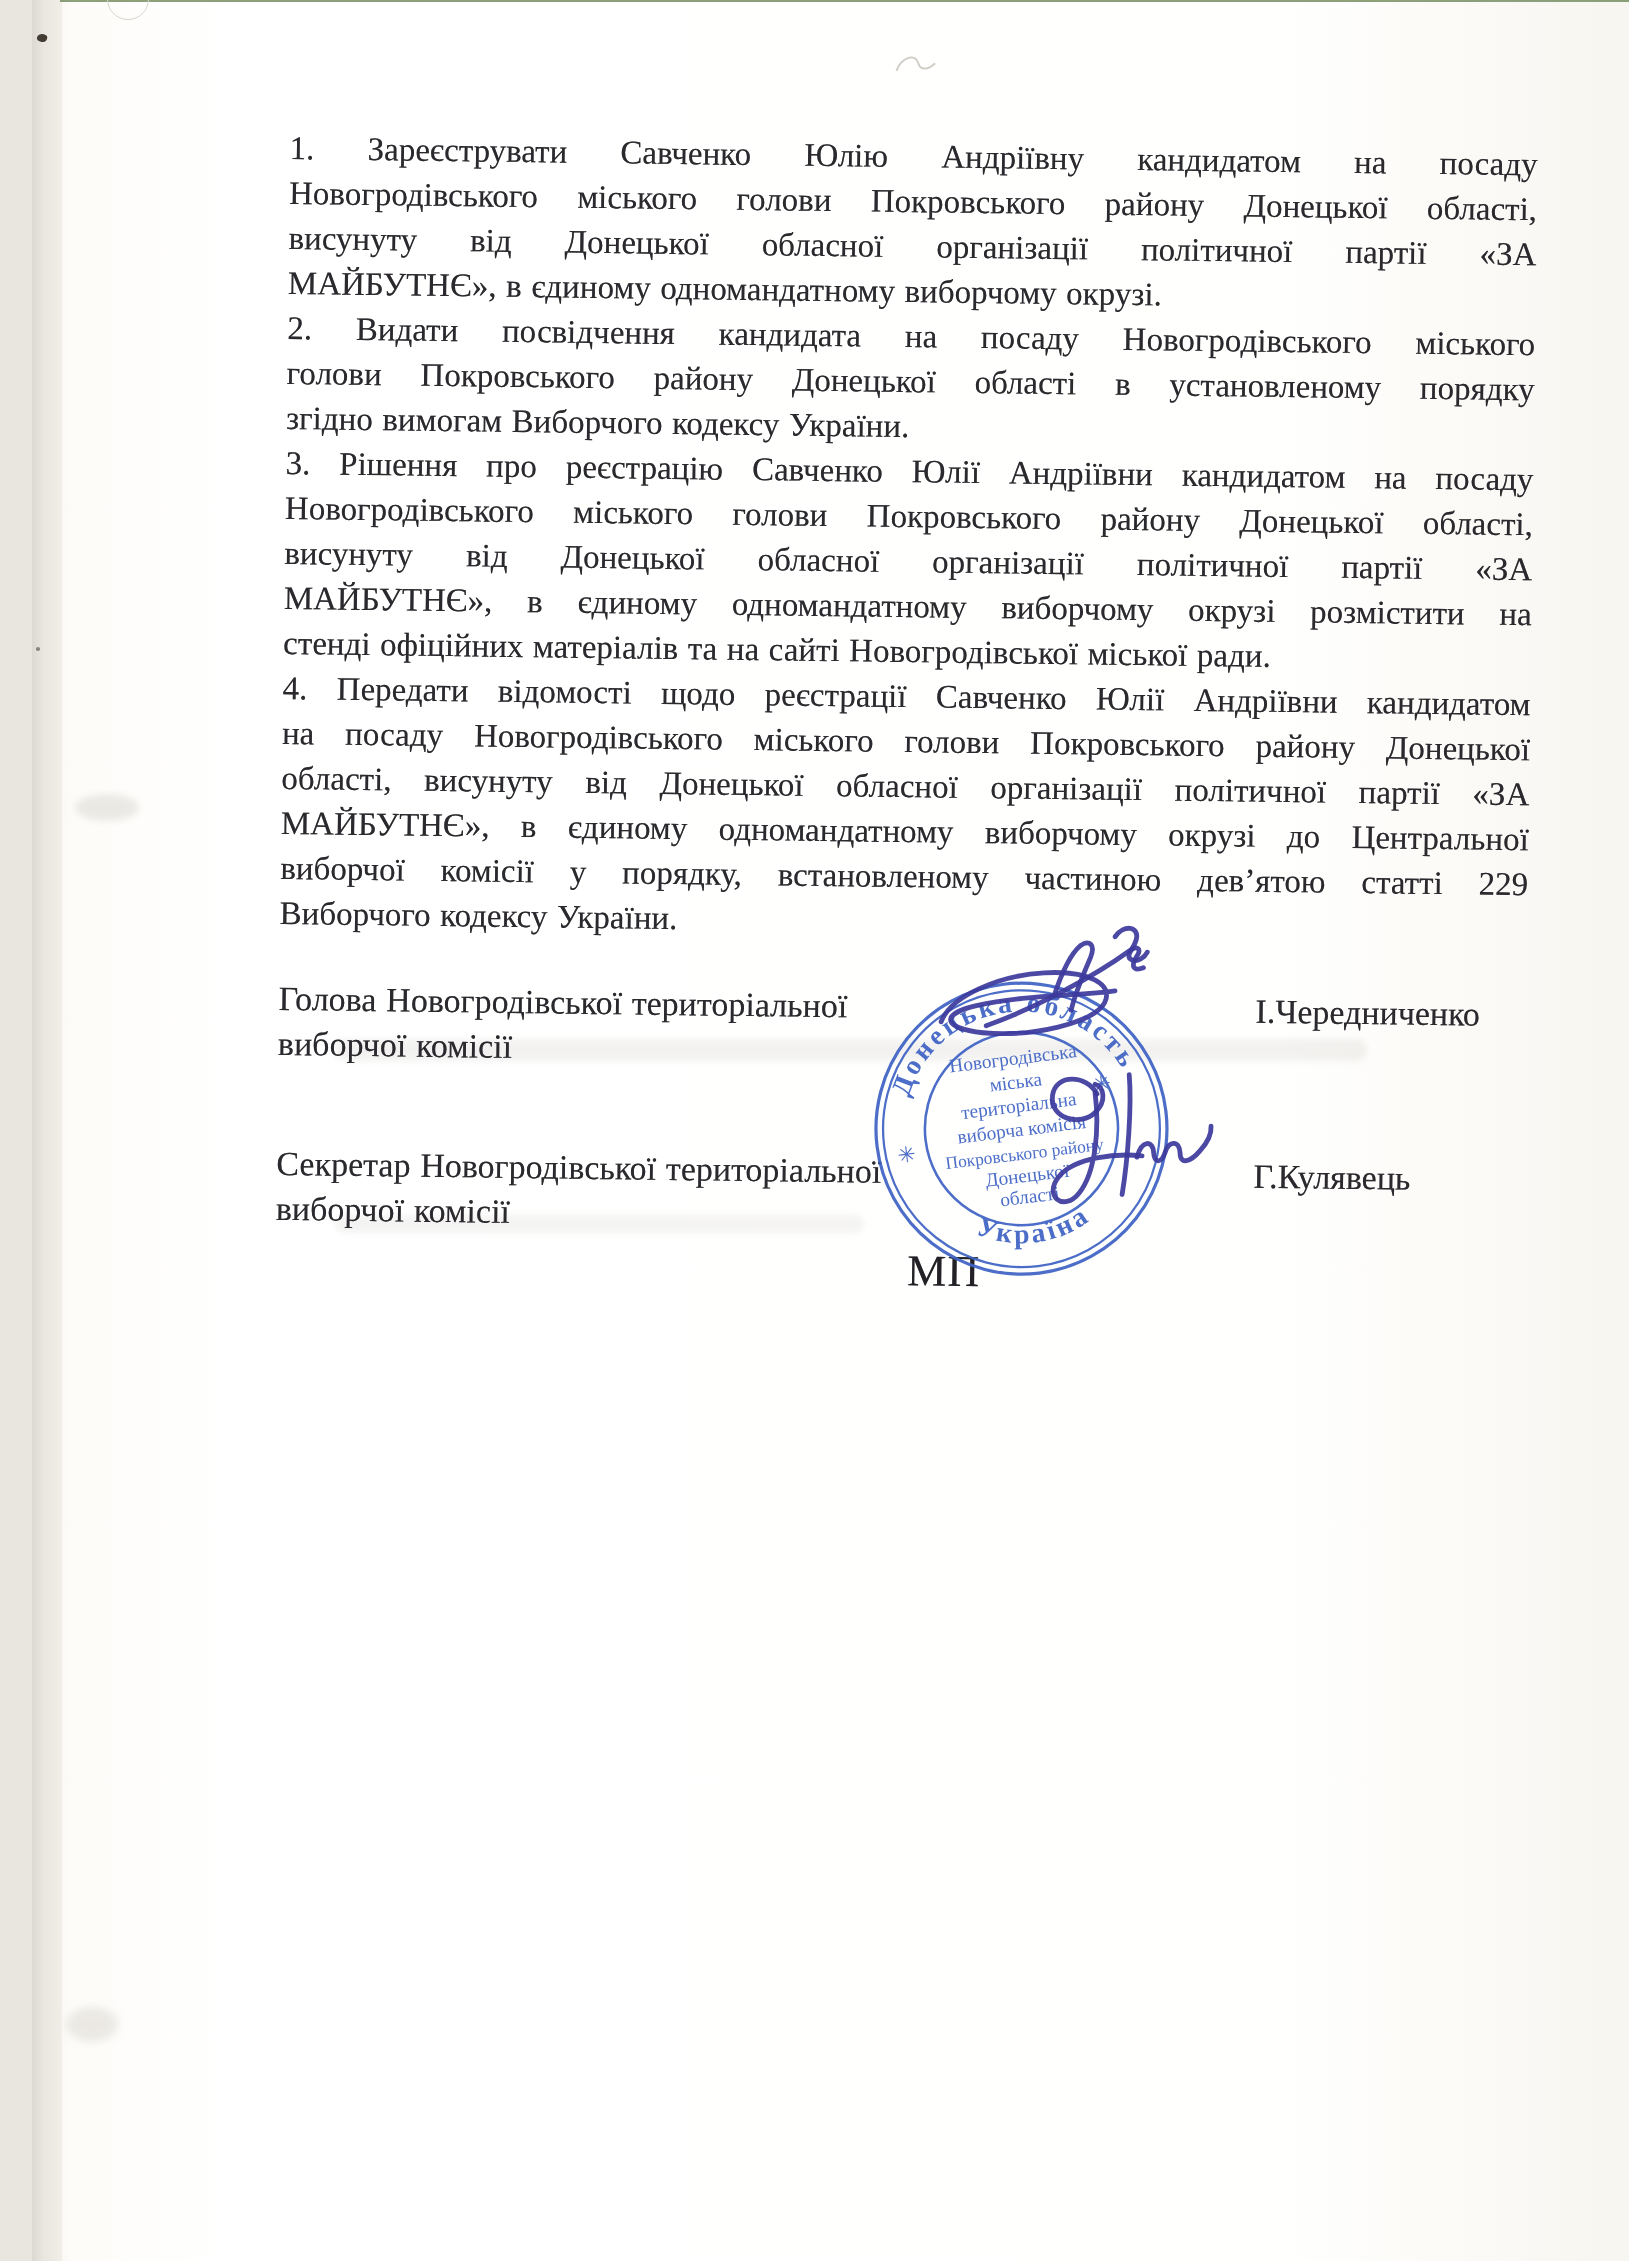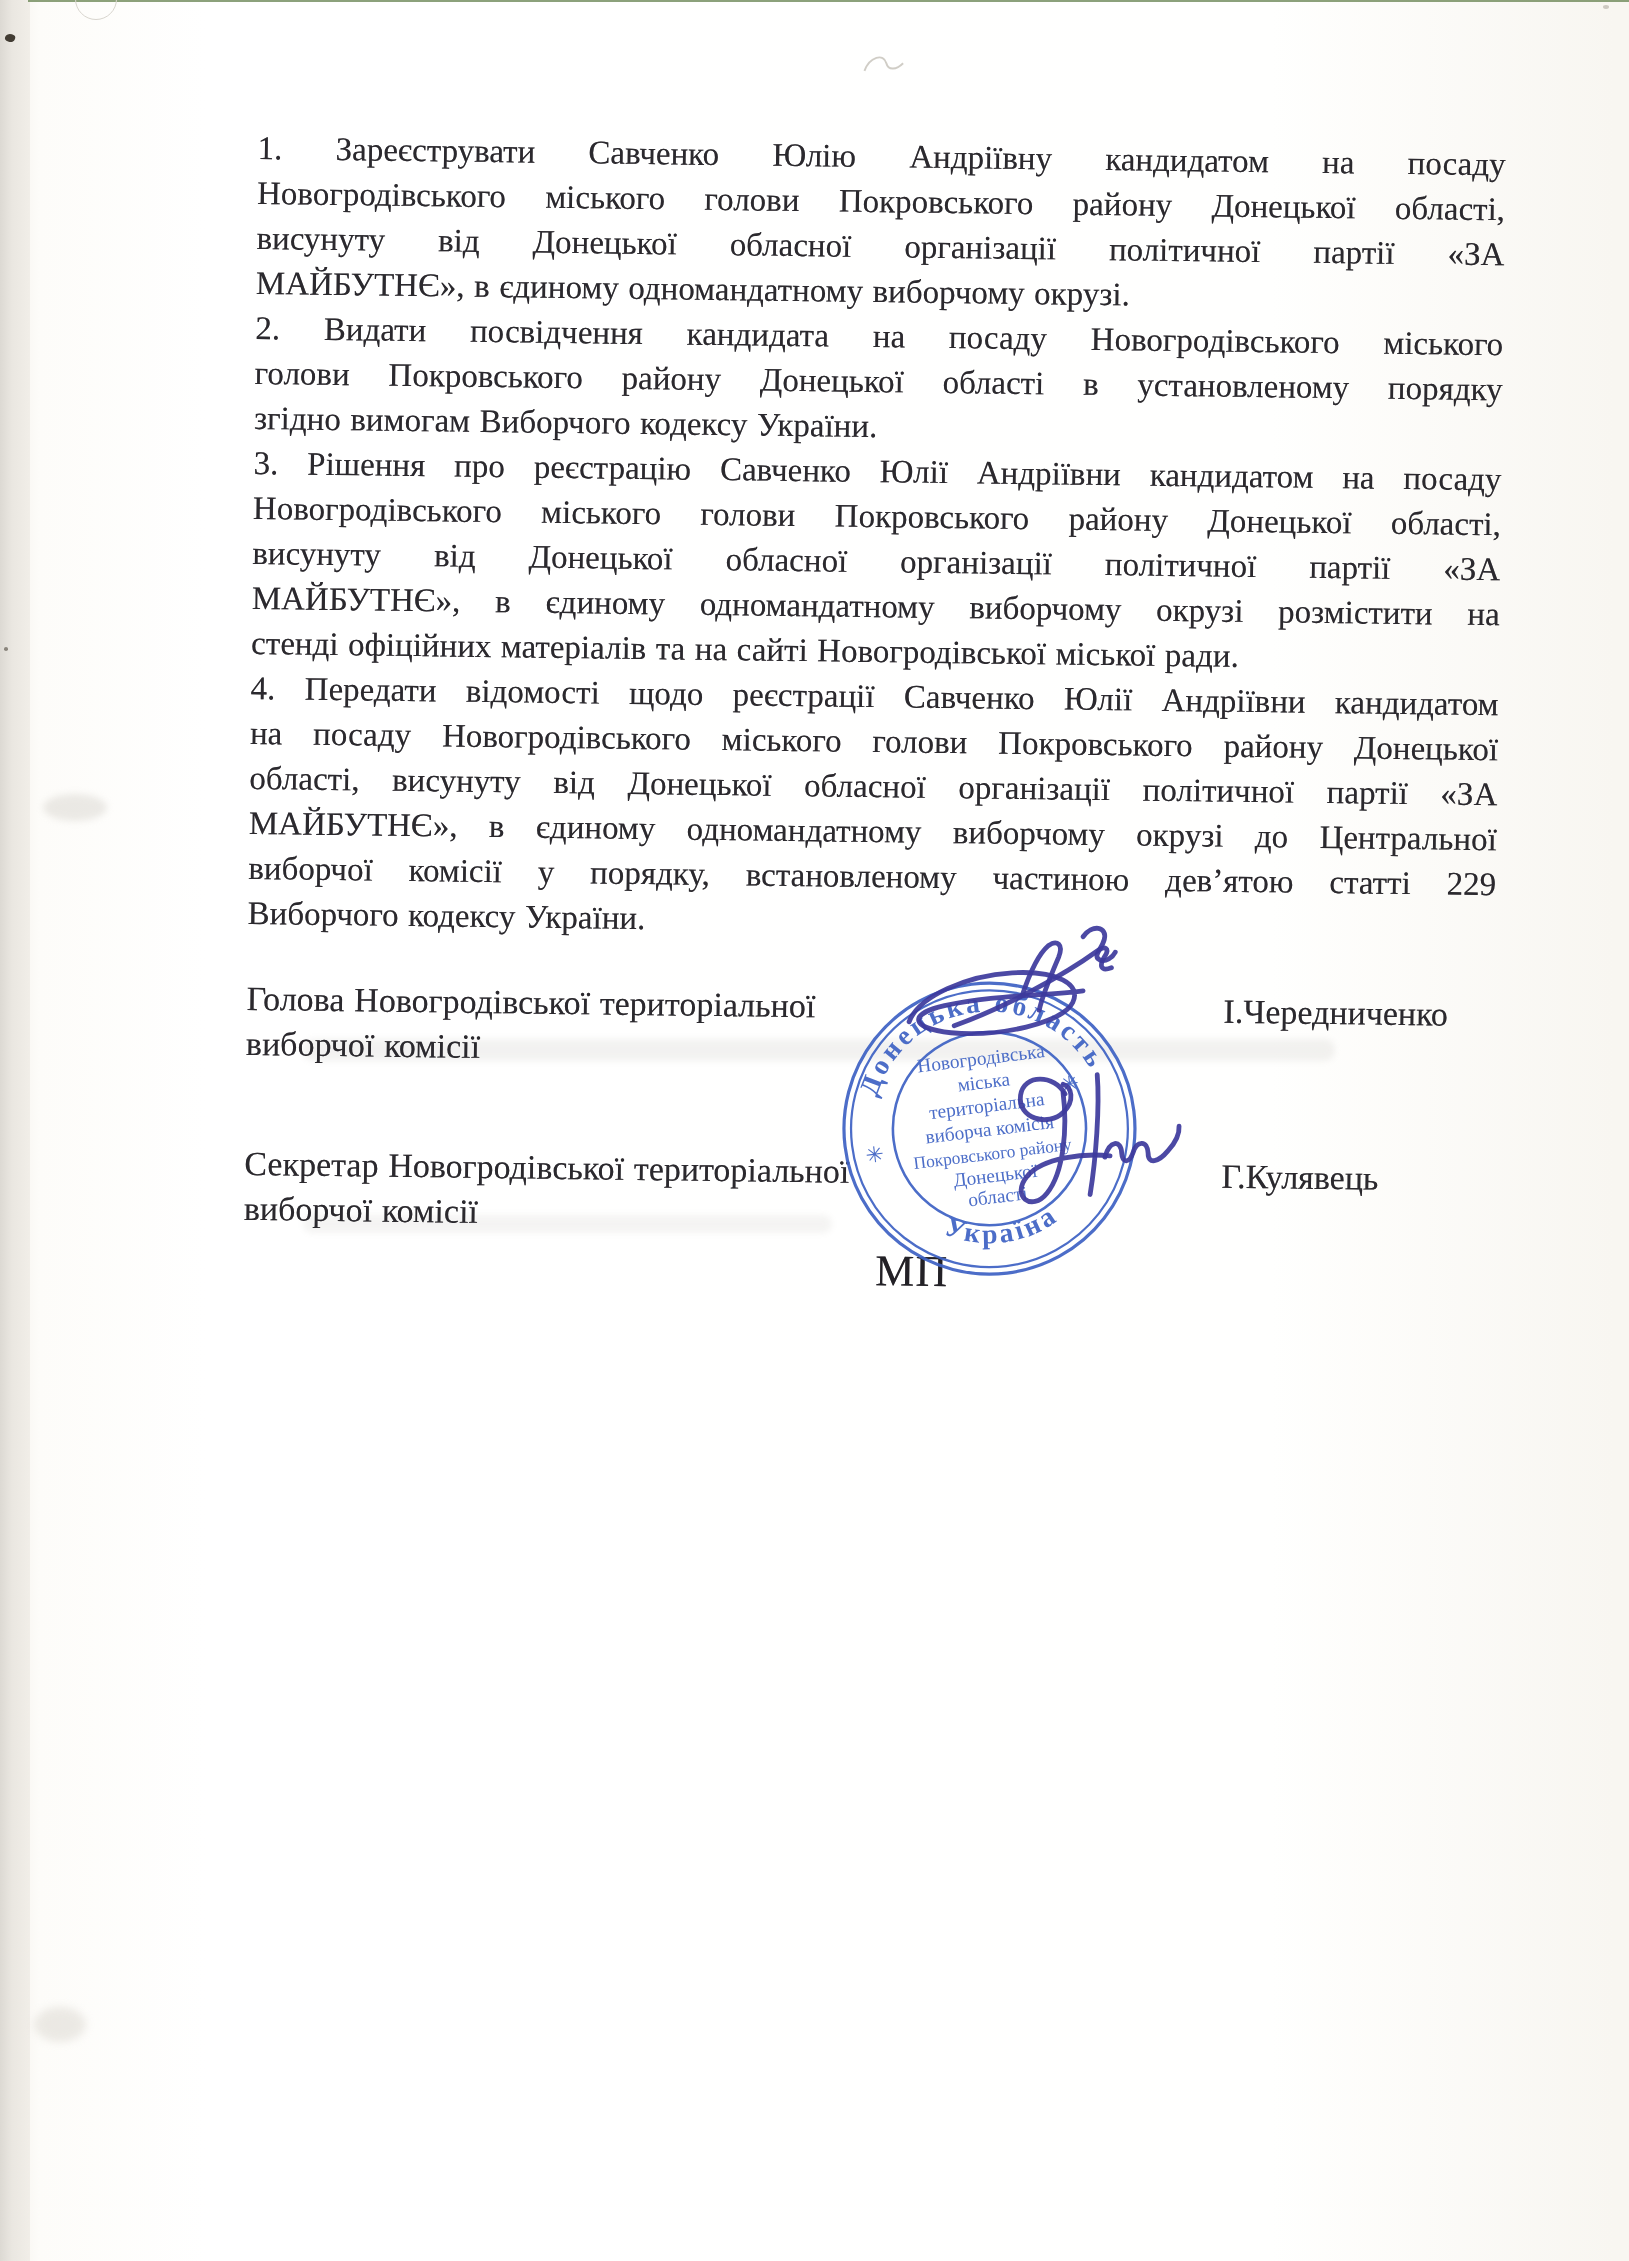--- a/index.html
+++ b/index.html
@@ -5,20 +5,21 @@
   html,body{margin:0;padding:0;}
   body{
     width:1630px;height:2261px;
     background:#e9e6e0;
     font-family:"Liberation Serif","DejaVu Serif",serif;
     overflow:hidden;position:relative;
   }
   .page{
     position:absolute;inset:0;
     background:linear-gradient(90deg,#f2efe9 0px,#fdfcf9 39px,#ffffff 206px,#fffffe 78%,#f8f6f1 99%);
+    margin-left:32px;
   }
   
   .left-strip{
     position:absolute;left:0;top:0;width:30px;height:2261px;
     background:linear-gradient(90deg,#dcd9d3,#eae7e1 40%,#f1eee8);
   }
   .top-line{
     position:absolute;left:28px;top:0;width:1602px;height:1.9px;
     background:#66814f;opacity:.75;
   }

